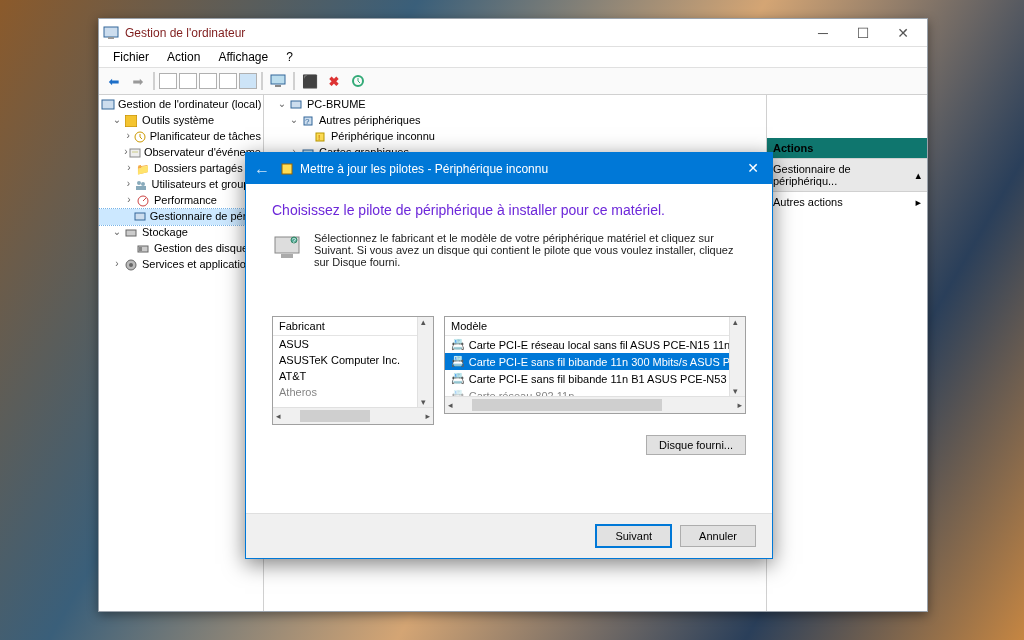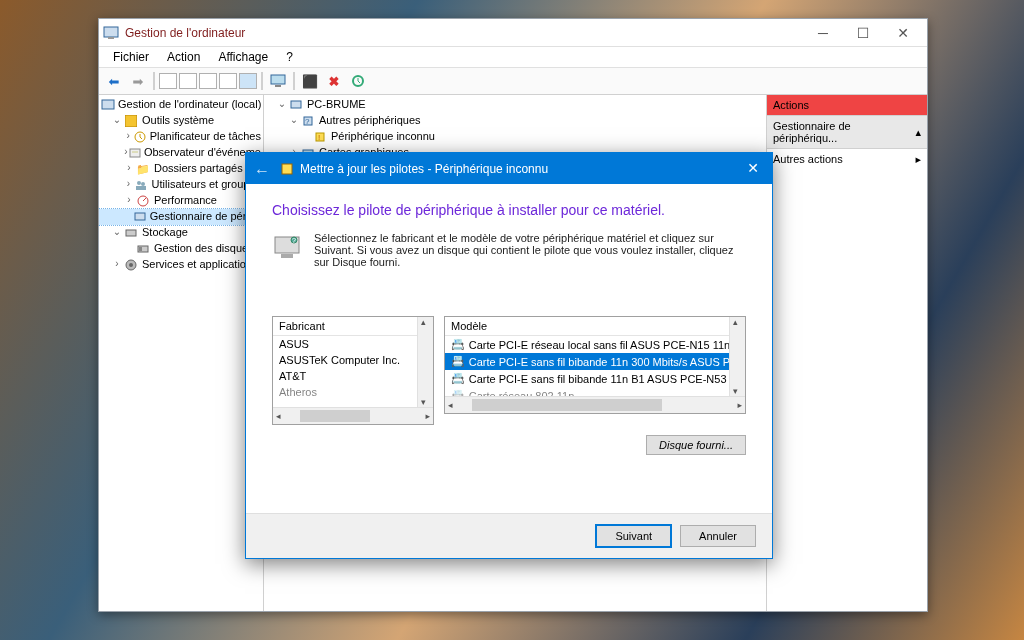--- a/index.html
+++ b/index.html
@@ -18,21 +18,21 @@
 .tbtn.box { border:1px solid #b0b0b0; background:#fff; width:18px; height:16px; }
 .workarea { display:flex; height:calc(100% - 76px); }
 .leftpane { width:165px; border-right:1px solid #d0d0d0; font-size:11px; overflow:hidden; padding:2px 0; }
 .treeitem { display:flex; padding:1px 2px; white-space:nowrap; }
 .treeitem .exp { width:12px; text-align:center; color:#666; font-size:10px; }
 .treeitem .ic { width:16px; height:14px; margin-right:3px; display:inline-flex; align-items:center; justify-content:center; }
 .treeitem.sel { background:#cce8ff; outline:1px dotted #77b4e8; }
 .ind1{padding-left:12px;} .ind2{padding-left:24px;} .ind3{padding-left:36px;}
 .midpane { flex:1; border-right:1px solid #d0d0d0; font-size:11px; padding:2px 0; }
 .rightpane { width:160px; font-size:11px; }
-.rp-head { background:#ef4444; padding:4px 6px; font-weight:normal; border-bottom:1px solid #d0d0d0; }
+.rp-head { background:#0f766e; padding:4px 6px; font-weight:bold; border-bottom:1px solid #d0d0d0;margin-top:43px; }
 .rp-sel { background:#e8e8e8; padding:4px 6px; border-bottom:1px solid #d0d0d0; display:flex; justify-content:flex-end; align-items:center; }
 .rp-item { padding:4px 6px; display:flex; justify-content:space-between; }
 .dialog { position:absolute; left:245px; top:152px; width:528px; height:407px; background:#fff; border:1px solid #0078d7; box-shadow:0 5px 20px rgba(0,0,0,.5); }
 .dlg-title { height:31px; background:#0078d7; color:#fff; display:flex; align-items:center; padding:0 8px; font-size:12px; }
 .dlg-back { color:#fff; font-size:16px; margin-right:10px; opacity:.8; }
 .dlg-close { width:34px; height:26px; position:absolute; right:2px; top:2px; display:flex; align-items:center; justify-content:center; color:#fff; font-size:14px; }
 .dlg-body { padding:18px 26px 10px 26px; }
 .dlg-h { color:#6d28d9; font-size:14px; margin-bottom:14px; }
 .dlg-desc { display:flex; gap:12px; font-size:11px; color:#222; margin-bottom:48px; }
 .dlg-desc .dicon { width:30px; height:30px; flex:0 0 30px; }
@@ -44,21 +44,21 @@
 .lbox .lbody { overflow:hidden; }
 .lrow { padding:2px 6px; display:flex; align-items:center; gap:4px; white-space:nowrap; }
 .lrow.sel { background:#0078d7; color:#fff; }
 .lscroll-v { width:16px; background:#f0f0f0; position:absolute; right:0; top:0; bottom:17px; border-left:1px solid #e0e0e0; }
 .lscroll-v::before{content:"▴";position:absolute;top:0;left:3px;font-size:9px;color:#555;}
 .lscroll-v::after{content:"▾";position:absolute;bottom:0;left:3px;font-size:9px;color:#555;}
 .lscroll-h { height:17px; background:#f0f0f0; position:absolute; left:0; right:0; bottom:0; border-top:1px solid #e0e0e0; display:flex; align-items:center; }
 .lscroll-h .thumb{ height:12px; background:#cfcfcf; margin:0 16px; }
 .sigline { display:flex; align-items:flex-start; gap:8px; margin-top:14px; font-size:11px; }
 .siglink { color:#0066cc; text-decoration:underline; }
-.diskbtn { position:absolute; right:26px; bottom:103px; font-size:11px; padding:3px 12px; background:#e1e1e1; border:1px solid #adadad;font-style:italic; }
+.diskbtn { position:absolute; right:26px; bottom:103px; font-size:11px; padding:3px 12px; background:#e1e1e1; border:1px solid #adadad; }
 .dlg-foot { position:absolute; bottom:0; left:0; right:0; height:45px; border-top:1px solid #dfdfdf; display:flex; align-items:center; justify-content:flex-end; padding:0 16px; gap:8px; background:#f0f0f0; }
 .dlg-foot button { font-size:11px; padding:4px 18px; background:#e1e1e1; border:1px solid #adadad; }
 .dlg-foot button.primary { border:2px solid #0078d7; }
 svg { display:block; }
 </style>
 </head>
 <body>
 
 <div class="window">
   <div class="titlebar">

